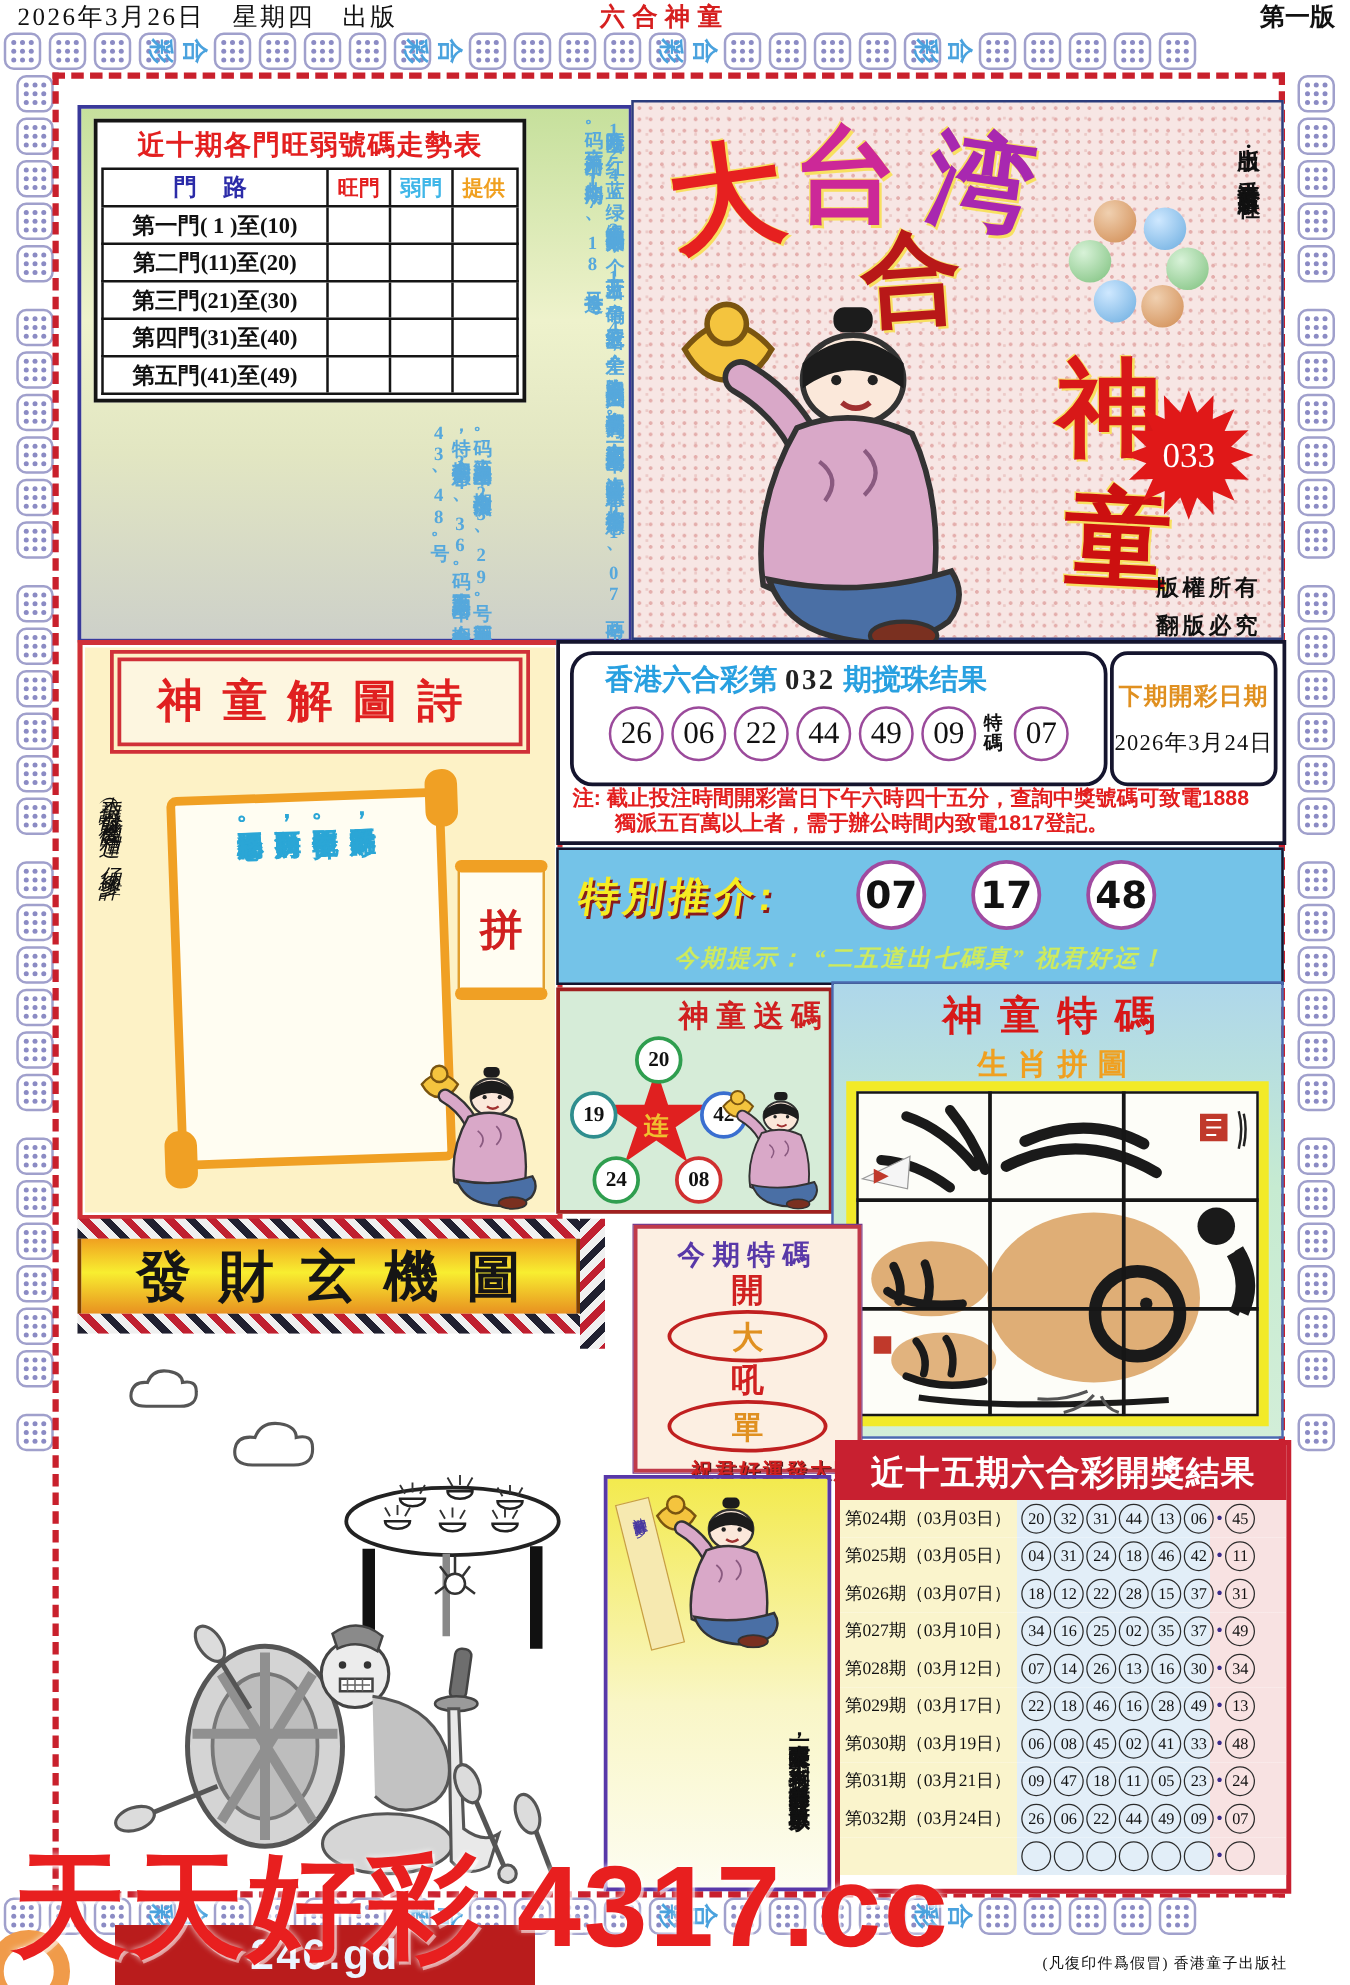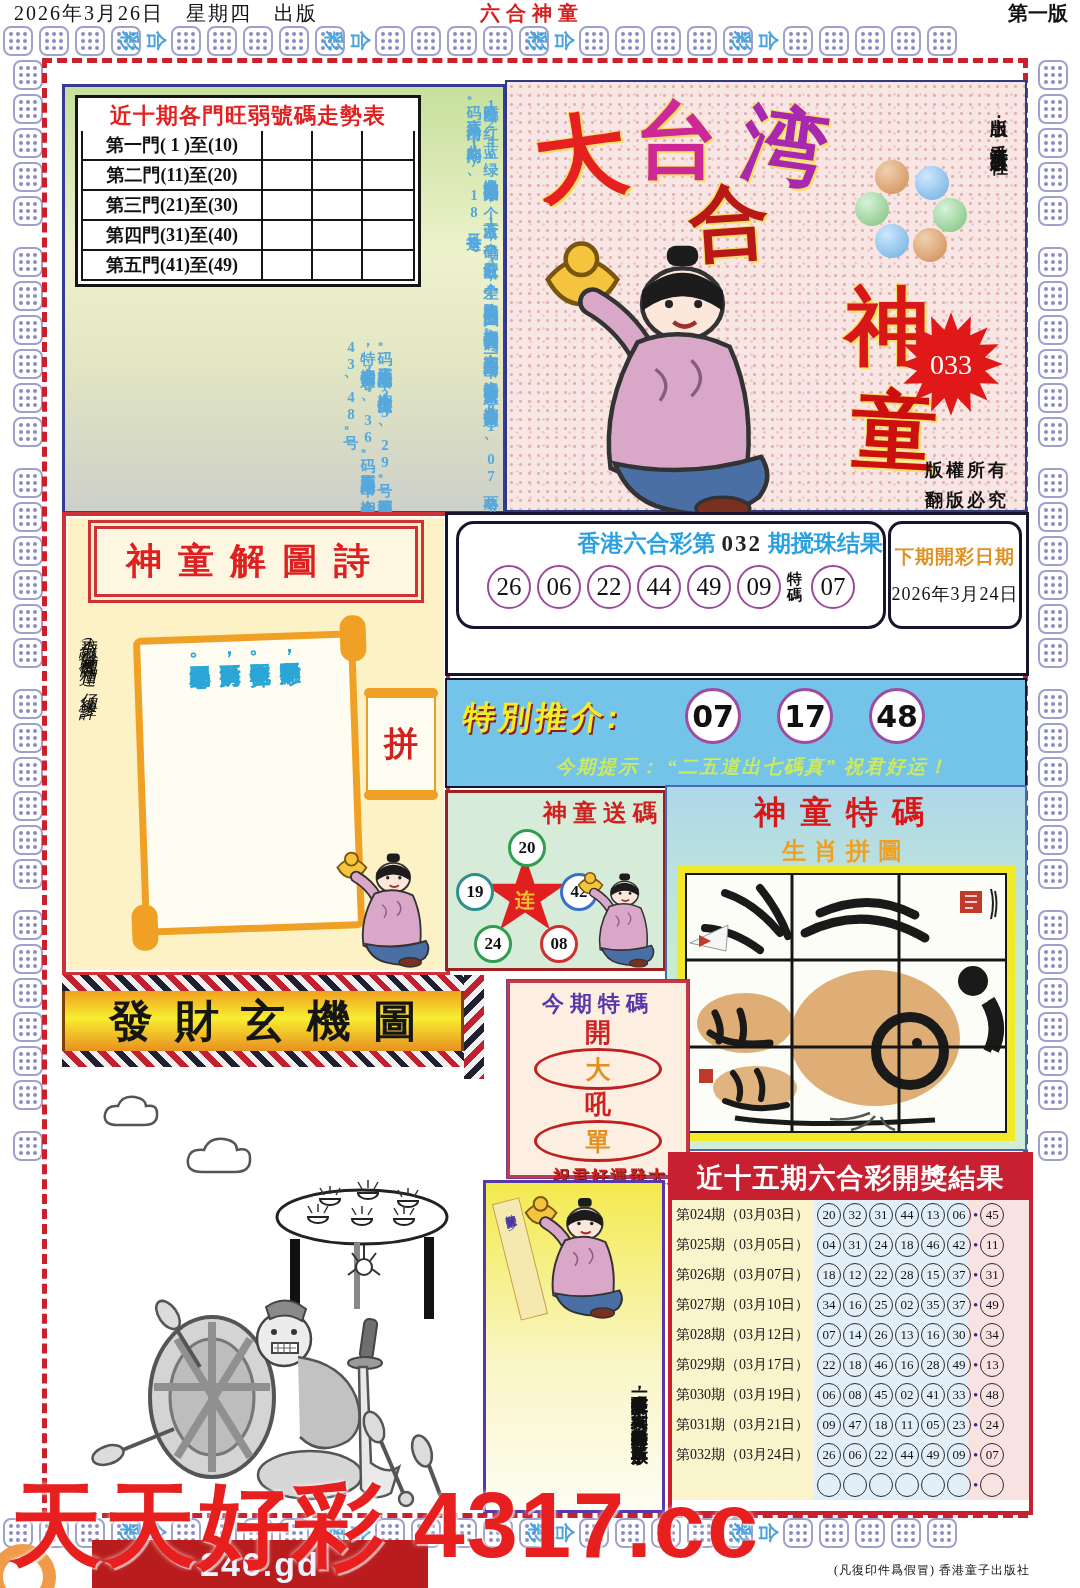--- a/index.html
+++ b/index.html
@@ -83,42 +83,42 @@
   #ppoem .pl{margin:0 6px;}
   #mini{position:absolute;right:10px;top:178px;width:66px;height:96px;background:#fffdf2;border:2px solid #e0a030;
         display:flex;align-items:center;justify-content:center;}
   #mini::before{content:"";position:absolute;left:-4px;right:-4px;top:-8px;height:10px;background:#f0a024;border-radius:5px;}
   #mini::after{content:"";position:absolute;left:-4px;right:-4px;bottom:-8px;height:10px;background:#f0a024;border-radius:5px;}
   #mini span{color:#d02020;font-size:34px;font-weight:900;}
   .kid{position:absolute;}
   
   #dbox{position:absolute;left:445px;top:512px;width:578px;height:158px;z-index:2;background:#fff;border:3px solid #15152e;}
   #dmain{position:absolute;left:8px;top:6px;width:424px;height:102px;border:3px solid #15152e;border-radius:18px;}
-  #dmain .t{text-align:right;margin-top:4px;font-size:23px;font-weight:900;color:#28a0e0;
-            font-family:"Liberation Sans",sans-serif;}
+  #dmain .t{text-align:left;margin-top:4px;font-size:23px;font-weight:900;color:#28a0e0;
+            font-family:"Liberation Sans",sans-serif;padding-left:25px;}
   #dmain .t b{color:#222;font-family:"Liberation Serif",serif;font-weight:bold;letter-spacing:2px;padding:0 6px;}
   #dnums{display:flex;align-items:center;justify-content:center;gap:6px;margin-top:6px;}
   .numc{width:40px;height:40px;border:2.5px solid #9b4a9b;border-radius:50%;display:inline-flex;flex:none;
         align-items:center;justify-content:center;font-size:25px;font-family:"Liberation Serif",serif;background:#fff;}
   .tmlab{display:inline-flex;flex-direction:column;font-size:15px;font-weight:bold;line-height:16px;width:18px;}
   #dnext{position:absolute;left:440px;top:6px;width:128px;height:102px;border:3px solid #15152e;border-radius:14px;
          display:flex;flex-direction:column;align-items:center;justify-content:center;gap:12px;}
   #dnext .a{color:#e09020;font-weight:900;font-size:19px;letter-spacing:1px;font-family:"Liberation Sans",sans-serif;}
   #dnext .b{font-size:18px;letter-spacing:1px;}
   #dnote{position:absolute;left:10px;top:114px;width:560px;color:#e31f1f;font-weight:bold;font-size:17px;
          line-height:20px;font-family:"Liberation Sans",sans-serif;}
   
   #promo{position:absolute;left:445px;top:678px;width:578px;height:106px;z-index:2;background:#74c3e8;border:2px solid #15152e;}
   #promo .lab{position:absolute;left:16px;top:16px;color:#f6ec22;font-size:32px;font-weight:900;
               transform:skewX(-8deg);text-shadow:2px 2px 0 #8a1a1a;font-family:"Liberation Sans",sans-serif;letter-spacing:4px;}
   #pronums{position:absolute;left:238px;top:8px;display:flex;gap:36px;}
   .proc{width:50px;height:50px;background:#fff;border:3px solid #a04aa0;border-radius:50%;display:flex;flex:none;
         align-items:center;justify-content:center;font-size:30px;font-weight:bold;font-family:"DejaVu Sans",sans-serif;}
   #prohint{position:absolute;left:0;bottom:6px;width:100%;text-align:center;color:#cdea5f;font-weight:900;
-           font-size:19px;font-style:italic;letter-spacing:2px;padding-left:16px;}
+           font-size:19px;font-style:italic;letter-spacing:2px;}
   
   #sbox{position:absolute;left:445px;top:790px;width:215px;height:175px;z-index:2;background:#d6ecd8;border:3px solid #a02020;}
   #sbox .ttl{text-align:right;color:#d02020;font-size:24px;font-weight:900;letter-spacing:6px;margin-top:4px;}
   #star{position:absolute;left:34px;top:62px;width:86px;height:82px;background:#e02020;
         clip-path:polygon(50% 0%,61% 35%,98% 35%,68% 57%,79% 91%,50% 70%,21% 91%,32% 57%,2% 35%,39% 35%);}
   .ball{position:absolute;width:32px;height:32px;border-radius:50%;background:#fff;display:flex;flex:none;
         align-items:center;justify-content:center;font-size:17px;font-weight:bold;font-family:"Liberation Serif",serif;}
   #sballs .ball:nth-of-type(1){left:60px;top:36px;border:3px solid #2f9e4f;}
   #sballs .ball:nth-of-type(2){left:8px;top:80px;border:3px solid #2f8e8e;}
   #sballs .ball:nth-of-type(3){left:112px;top:80px;border:3px solid #3a6fd0;}
@@ -562,20 +562,26 @@
       <span class="strip-label">六合彩</span>
       <span class="tile">
         <i class="dots"></i>
       </span>
     </div>
   <div id="frame"></div>
 
   <div id="abox">
     <div id="ttable">
       <div class="ttl">近十期各門旺弱號碼走勢表</div>
+      <div class="trow th first">
+        <span class="c0">門 路</span>
+        <span class="c1">旺門</span>
+        <span class="c2">弱門</span>
+        <span class="c3">提供</span>
+      </div>
       <div>
 
           <div class="trow">
             <span class="c0">第一門( 1 )至(10)</span>
             <span class="c1"></span>
             <span class="c2"></span>
             <span class="c3"></span>
           </div>
 
           <div class="trow">
@@ -677,20 +683,24 @@
         <span class="tmlab">
             <span>特</span>
             <span>碼</span>
           </span>
         <span class="numc">07</span>
       </div>
     </div>
     <div id="dnext">
       <span class="a">下期開彩日期</span>
       <span class="b">2026年3月24日</span>
+    </div>
+    <div id="dnote">
+      <div>注: 截止投注時間開彩當日下午六時四十五分，查詢中獎號碼可致電1888</div>
+      <div style="padding-left:34px">獨派五百萬以上者，需于辦公時間内致電1817登記。</div>
     </div>
   </div>
 
   <div id="promo">
     <span class="lab">特別推介:</span>
     <div id="pronums">
 
     <span class="proc">07</span>
         <span class="proc">17</span>
         <span class="proc">48</span>

